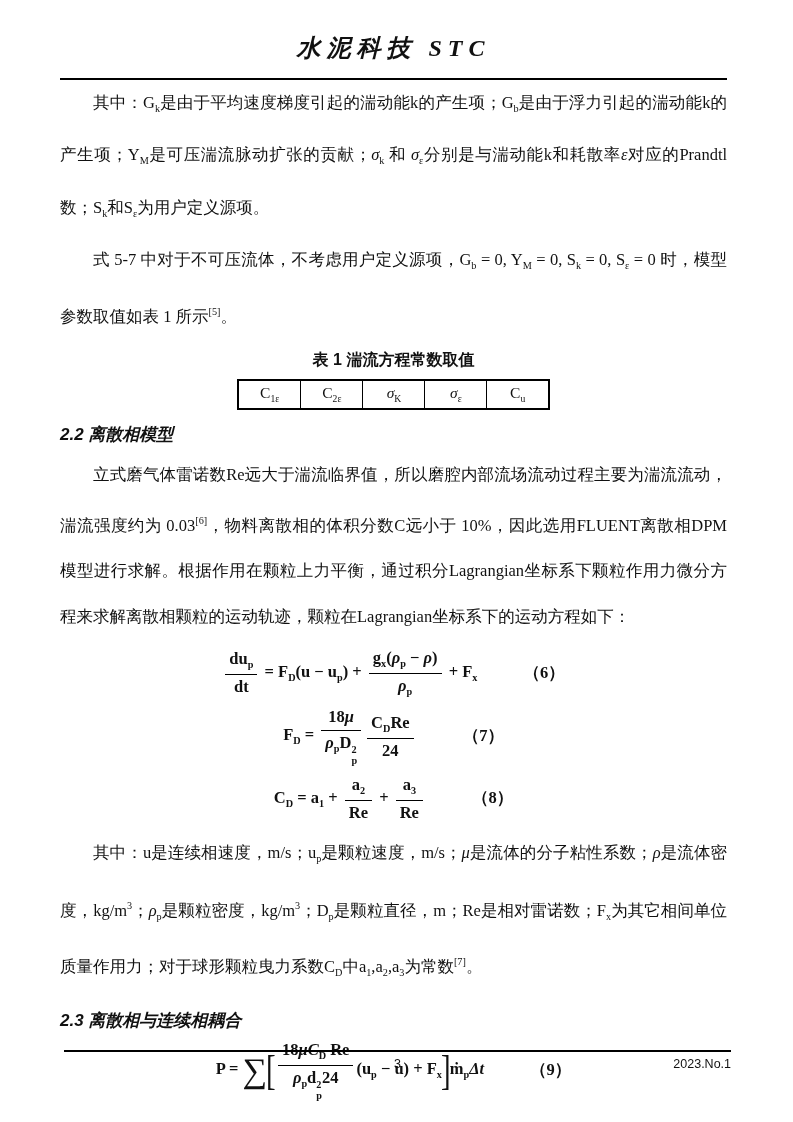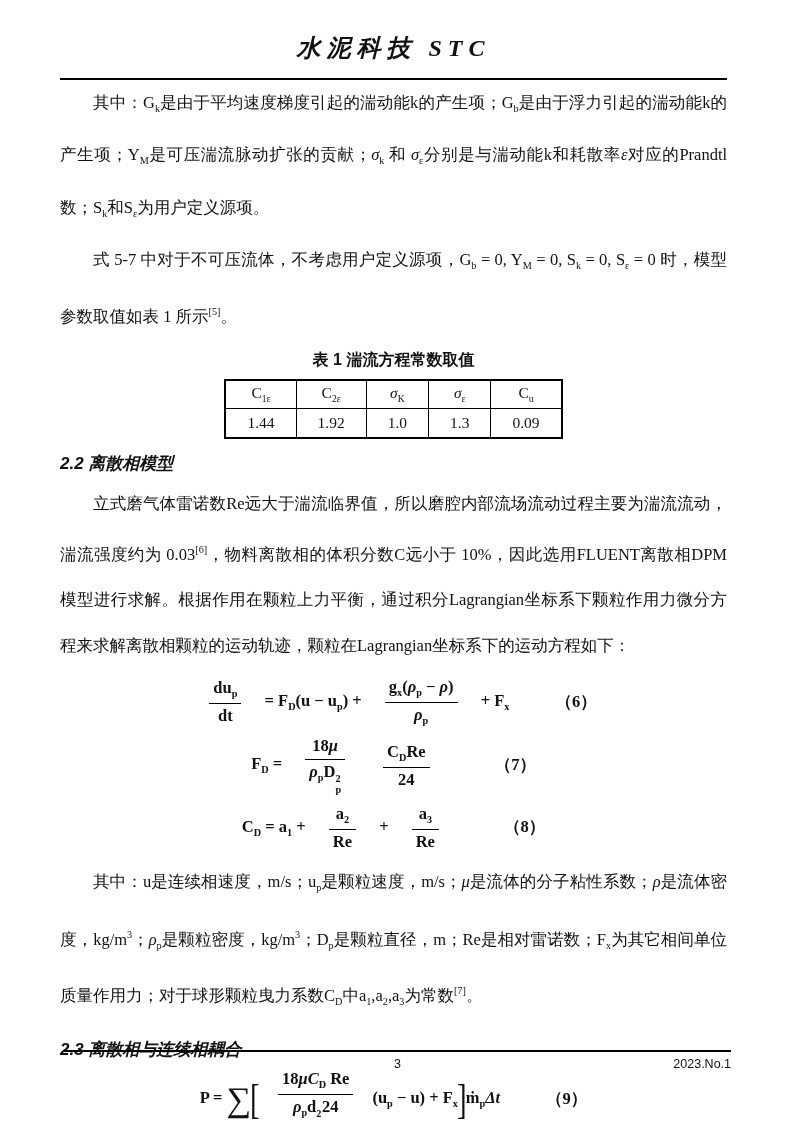--- a/index.html
+++ b/index.html
@@ -43,21 +43,21 @@
     font-family: "Liberation Sans", "DejaVu Sans", sans-serif;
     font-size: 17px; font-weight: bold; margin: 13px 0 6px 0; font-style: italic;
   }
 
   .eqrow {
     display: flex; justify-content: center; align-items: center;
     font-size: 16.5px; font-weight: bold; margin: 7px 0; line-height: 1.25;
   }
   .eqnum { margin-left: 46px; font-weight: bold; }
 
-  .frac { display: inline-block; vertical-align: middle; text-align: center; margin: 0 19px; }
+  .frac { display: inline-block; vertical-align: middle; text-align: center; margin: 0 3px; }
   .fnum { display: block; border-bottom: 1.4px solid #000; padding: 1px 4px 2px 4px; }
   .fden { display: block; padding: 2px 4px 0 4px; }
   .supsub {
     display: inline-flex; flex-direction: column; align-items: flex-start;
     font-size: 0.62em; line-height: 1.05; vertical-align: -0.5em;
   }
   .bigop { font-size: 210%; font-weight: normal; vertical-align: middle; line-height: 0.9; }
   .tallbr {
     font-size: 250%; font-weight: normal; vertical-align: middle; line-height: 0.85;
     display: inline-block; transform: scaleX(0.7); margin: 0 -3px;
@@ -87,27 +87,20 @@
 
     <div class="table-caption">表 1 湍流方程常数取值</div>
     <table class="const-table">
       <tbody>
           <tr>
         <td><span>C</span><span class="t-sub">1ε</span></td>
         <td><span>C</span><span class="t-sub">2ε</span></td>
         <td><span class="t-i">σ</span><span class="t-sub">K</span></td>
         <td><span class="t-i">σ</span><span class="t-sub">ε</span></td>
         <td><span>C</span><span class="t-sub">u</span></td>
-      </tr>
-      <tr>
-        <td>1.44</td>
-        <td>1.92</td>
-        <td>1.0</td>
-        <td>1.3</td>
-        <td>0.09</td>
       </tr>
     </tbody>
       </table>
 
     <h3 class="section">2.2 离散相模型</h3>
     <p class="body"><span>立式磨气体雷诺数</span><span>Re</span><span>远大于湍流临界值，所以磨腔内部流场流动过程主要为湍流流动，湍流强度约为 0.03</span><span class="t-sup">[6]</span><span>，物料离散相的体积分数C远小于 10%，因此选用FLUENT离散相DPM模型进行求解。根据作用在颗粒上力平衡，通过积分Lagrangian坐标系下颗粒作用力微分方程来求解离散相颗粒的运动轨迹，颗粒在Lagrangian坐标系下的运动方程如下：</span></p>
 
     <div class="eqrow">
       <span class="eq"><span class="frac"><span class="fnum"><span>du</span><span class="t-sub">p</span></span><span class="fden"><span>dt</span></span></span><span> = F</span><span class="t-sub">D</span><span>(u − u</span><span class="t-sub">p</span><span>) + </span><span class="frac"><span class="fnum"><span>g</span><span class="t-sub">x</span><span>(</span><span class="t-i">ρ</span><span class="t-sub">p</span><span> − </span><span class="t-i">ρ</span><span>)</span></span><span class="fden"><span class="t-i">ρ</span><span class="t-sub">p</span></span></span><span> + F</span><span class="t-sub">x</span></span>
       <span class="eqnum">（6）</span>

